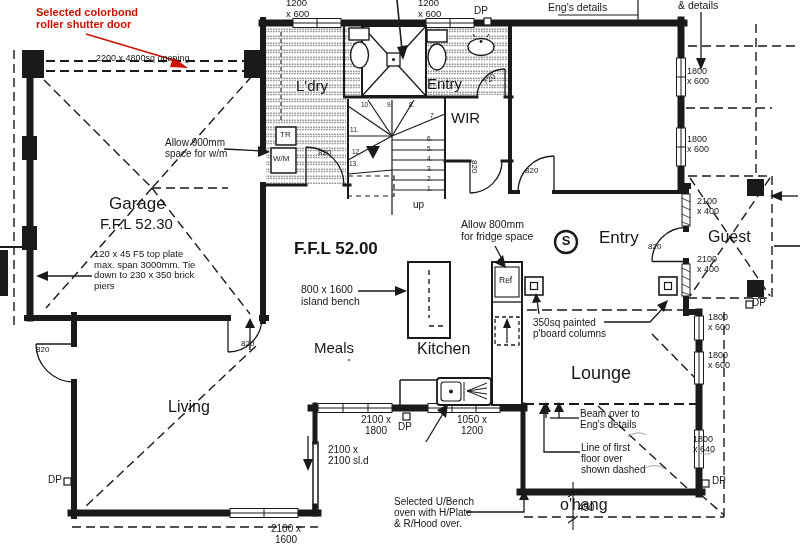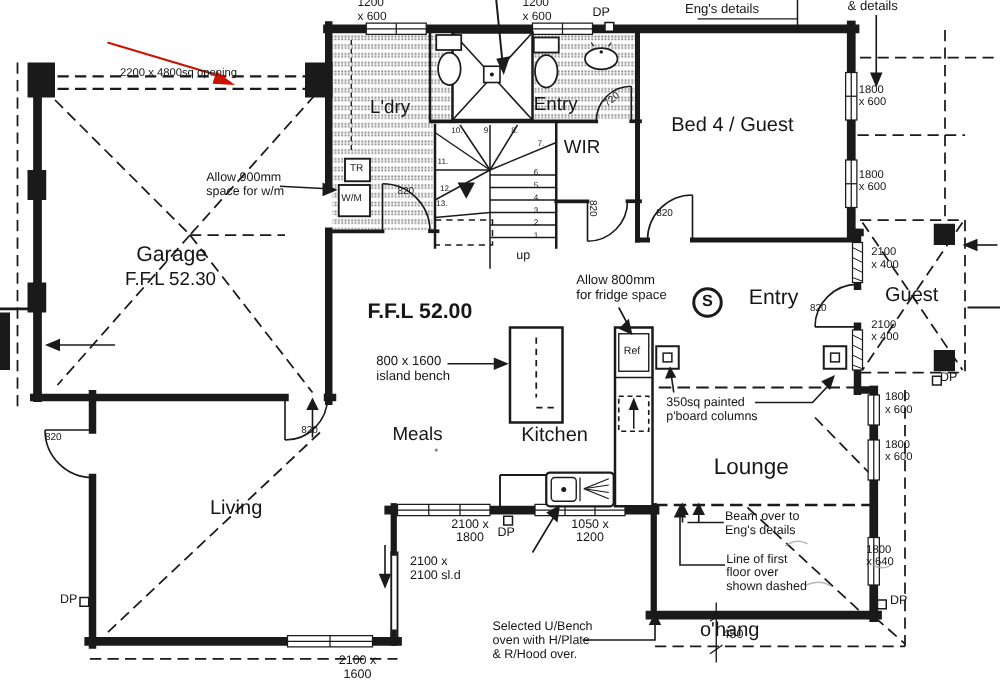--- a/index.html
+++ b/index.html
@@ -293,39 +293,40 @@
   <g stroke="#9a9a9a" fill="none" stroke-width="1.2" opacity="0.7">
     <path d="M628,437 q9,-7 18,-2"></path>
     <path d="M645,468 q11,-5 20,1"></path>
     <path d="M698,452 q9,5 16,-1"></path>
     <circle cx="342" cy="252" r="1.2" fill="#555" stroke="none"></circle>
     <circle cx="349" cy="360" r="1.3" fill="#555" stroke="none"></circle>
   </g>
 </svg>
 
 <div id="labels">
+      <div class="lbl" style="left: 36px; top: 6px; font-size: 11px; font-weight: 700; color: rgb(204, 17, 0);">Selected colorbond<br>roller shutter door</div>
       <div class="lbl" style="left: 96px; top: 53px; font-size: 9px;">2200 x 4800sq opening</div>
       <div class="lbl" style="left: 286px; top: -2px; font-size: 9.5px;">1200<br>x 600</div>
       <div class="lbl" style="left: 418px; top: -2px; font-size: 9.5px;">1200<br>x 600</div>
       <div class="lbl" style="left: 474px; top: 5px; font-size: 10px;">DP</div>
       <div class="lbl" style="left: 548px; top: 2px; font-size: 10.5px;">Eng's details</div>
       <div class="lbl" style="left: 678px; top: 0px; font-size: 10.5px;">&amp; details</div>
-      <div class="lbl" style="left: 537px; top: 92px; font-size: 16px;">Bed 4 / Guest</div>
       <div class="lbl" style="left: 296px; top: 78px; font-size: 15px;">L'dry</div>
       <div class="lbl" style="left: 427px; top: 76px; font-size: 15px;">Entry</div>
       <div class="lbl" style="left: 482px; top: 81px; font-size: 8px; transform: rotate(-40deg);">720</div>
       <div class="lbl" style="left: 451px; top: 110px; font-size: 15px;">WIR</div>
       <div class="lbl" style="left: 478px; top: 160px; font-size: 8px; transform: rotate(90deg);">820</div>
       <div class="lbl" style="left: 525px; top: 167px; font-size: 8px;">820</div>
       <div class="lbl" style="left: 280px; top: 131px; font-size: 8px;">TR</div>
       <div class="lbl" style="left: 273px; top: 155px; font-size: 8px;">W/M</div>
       <div class="lbl" style="left: 318px; top: 149px; font-size: 8px;">820</div>
       <div class="lbl" style="left: 165px; top: 137px; font-size: 10px;">Allow  900mm<br>space for w/m</div>
       <div class="lbl" style="left: 109px; top: 194px; font-size: 17px;">Garage</div>
       <div class="lbl" style="left: 100px; top: 216px; font-size: 15px;">F.F.L 52.30</div>
+      <div class="lbl" style="left: 94px; top: 249px; font-size: 9.5px;">120 x 45 F5 top plate<br>max. span 3000mm. Tie<br>down to 230 x 350 brick<br>piers</div>
       <div class="lbl" style="left: 294px; top: 239px; font-size: 17px; font-weight: 700;">F.F.L  52.00</div>
       <div class="lbl" style="left: 461px; top: 219px; font-size: 10.5px;">Allow 800mm<br>for fridge space</div>
       <div class="lbl" style="left: 560px; top: 234px; font-size: 13px; font-weight: 700; width: 12px; text-align: center;">S</div>
       <div class="lbl" style="left: 599px; top: 228px; font-size: 17px;">Entry</div>
       <div class="lbl" style="left: 648px; top: 243px; font-size: 8px;">820</div>
       <div class="lbl" style="left: 708px; top: 228px; font-size: 16px;">Guest</div>
       <div class="lbl" style="left: 697px; top: 196px; font-size: 9px;">2100<br>x 400</div>
       <div class="lbl" style="left: 697px; top: 254px; font-size: 9px;">2100<br>x 400</div>
       <div class="lbl" style="left: 301px; top: 284px; font-size: 10.5px;">800 x 1600<br>island bench</div>
       <div class="lbl" style="left: 499px; top: 276px; font-size: 8.5px;">Ref</div>

